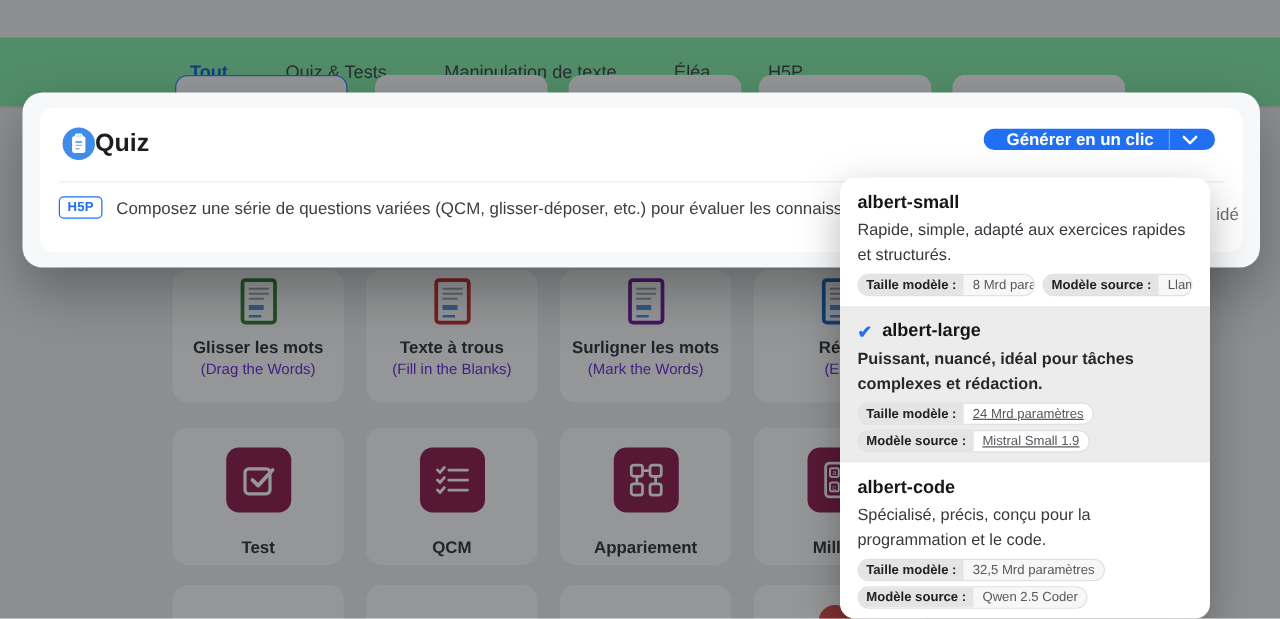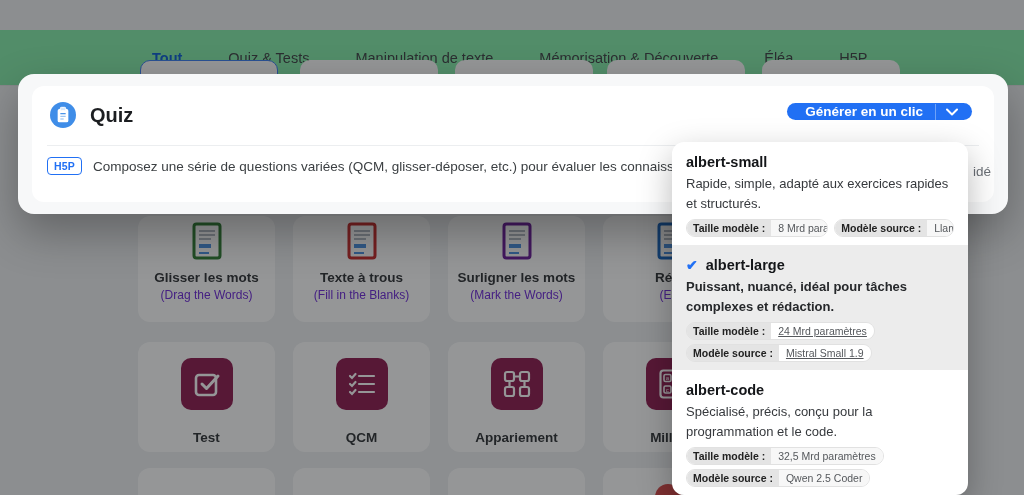--- a/index.html
+++ b/index.html
@@ -25,21 +25,21 @@
   .card .sub { margin-top:3px; font-size:12px; color:#6d28d9; white-space:nowrap; }
   .sq { margin-top:16px; width:52px; height:52px; border-radius:10px; display:flex; align-items:center; justify-content:center; }
   .card.r2 .lbl { margin-top:20px; }
   .reddot { position:absolute; left:655px; top:484px; width:26px; height:26px; border-radius:50%; background:#d64545; }
 
   .overlay { position:absolute; inset:0; background:rgba(20,22,25,0.45); }
 
   
   .shell { position:absolute; left:18px; top:74px; width:990px; height:140px; background:#f7f8f9; border-radius:16px; box-shadow:0 18px 45px rgba(0,0,0,0.30); }
   .inner { position:absolute; left:14px; top:12px; width:962px; height:116px; background:#ffffff; border-radius:12px; }
-  .mhead { position:absolute; left:18px; top:16px; display:flex; align-items:center; gap:14px; }
+  .mhead { position:absolute; left:18px; top:16px; display:flex; align-items:center; }
   .micon { width:26px; height:26px; border-radius:50%; background:#3f8de8; display:flex; align-items:center; justify-content:center; }
   .mtitle { font-size:20px; font-weight:700; color:#1c1e21; }
   .mdivider { position:absolute; left:15px; right:15px; top:59px; border-top:1px solid #eceef0; }
   .mdesc-row { position:absolute; left:15px; top:71px; display:flex; align-items:center; gap:11px; }
   .h5p-badge { font-size:10.5px; font-weight:700; color:#2170f4; border:1.5px solid #2170f4; border-radius:4px; padding:2px 6px; background:#fff; letter-spacing:0.2px; }
   .mdesc { font-size:13.5px; color:#3c4043; }
   .partial { position:absolute; left:941px; top:78px; font-size:13.5px; color:#6a6f75; }
 
   .gen-btn { position:absolute; right:22px; top:17px; height:17px; background:#2170f4; color:#fff; border:none; border-radius:16px; display:flex; align-items:center; padding:0 14px 0 18px; cursor:pointer; }
   .gen-btn .txt { font-size:13.5px; font-weight:600; }
@@ -64,21 +64,20 @@
 </head>
 <body>
 
 <div class="page">
 
   <div class="appheader">
     <div class="tabs">
       <div class="tab active">Tout</div>
       <div class="tab">Quiz &amp; Tests</div>
       <div class="tab">Manipulation de texte</div>
-      <div class="tab">Mémorisation &amp; Découverte</div>
       <div class="tab">Éléa</div>
       <div class="tab">H5P</div>
     </div>
   </div>
 
   <div class="stub sel" style="left:140px"></div>
   <div class="stub" style="left:300px"></div>
   <div class="stub" style="left:455px"></div>
   <div class="stub" style="left:607px"></div>
   <div class="stub" style="left:762px"></div>

